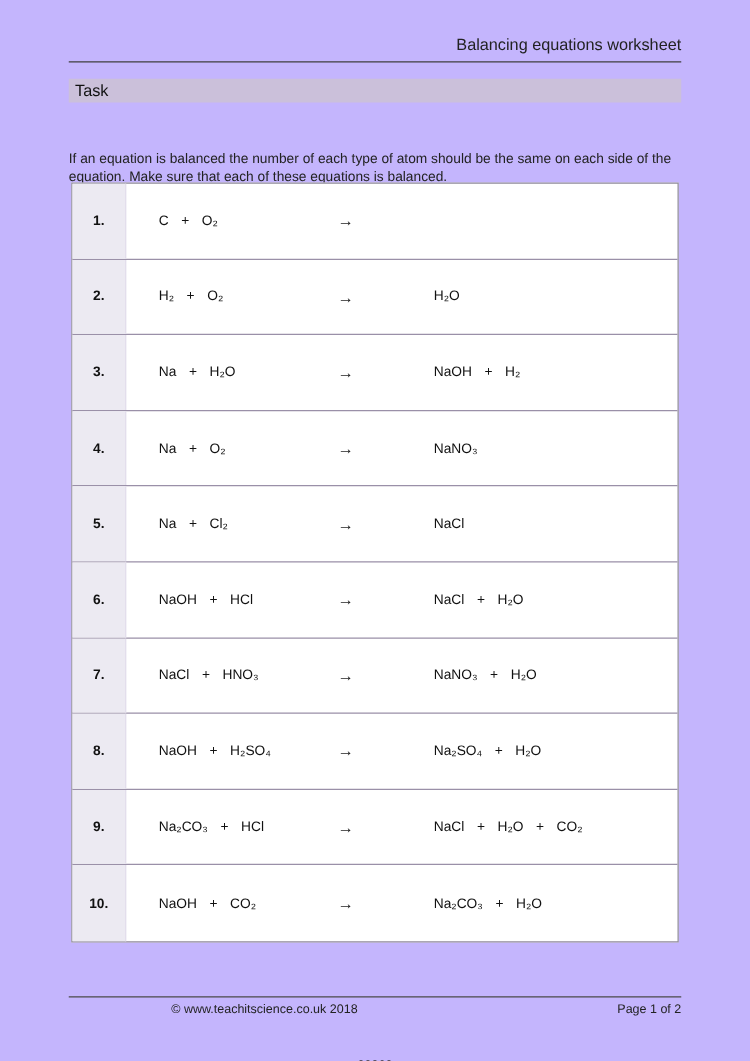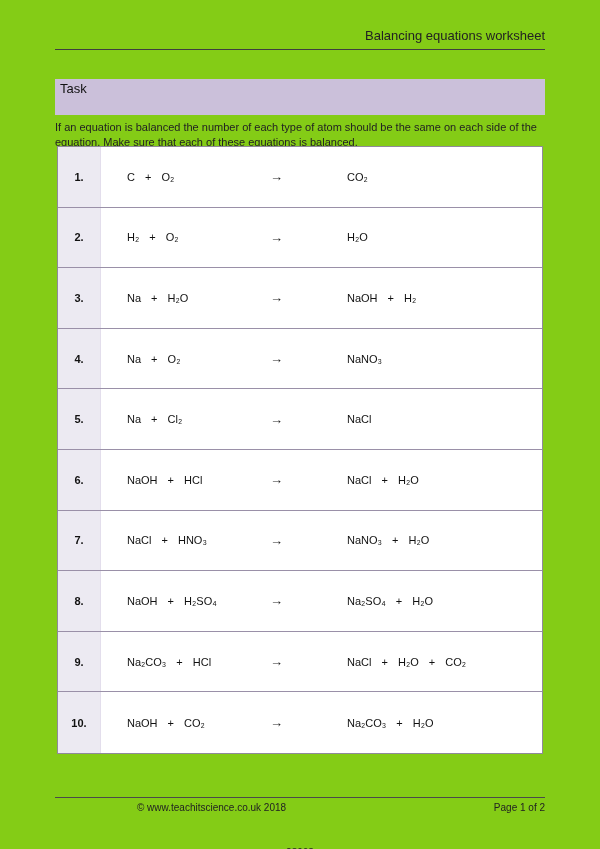--- a/index.html
+++ b/index.html
@@ -6,21 +6,21 @@
     margin: 0;
     padding: 0;
     background: #ffffff;
     font-family: "Liberation Sans", "DejaVu Sans", sans-serif;
     color: #1c1c1c;
   }
   .page {
     position: relative;
     width: 600px;
     height: 849px;
-    background: #84cc16;
+    background: #c4b5fd;
     overflow: hidden;
   }
 
   
   .header {
     position: absolute;
     left: 55px;
     right: 55px;
     top: 28px;
     padding-bottom: 6px;
@@ -29,28 +29,27 @@
     font-size: 13px;
     color: #222222;
   }
 
   
   .task-bar {
     position: absolute;
     left: 55px;
     right: 55px;
     top: 63px;
-    height: 36px;
+    height: 19px;
     line-height: 19px;
     background: #cbc0da;
     font-size: 13px;
     color: #111111;
     padding-left: 5px;
     box-sizing: border-box;
-    margin-top: 16px;
   }
 
   
   .instructions {
     position: absolute;
     left: 55px;
     right: 55px;
     top: 92px;
     font-size: 11px;
     line-height: 15px;
@@ -134,21 +133,20 @@
 
   <p class="instructions">If an equation is balanced the number of each type of atom should be the same on each side of the equation. Make sure that each of these equations is balanced.</p>
 
   <div class="eq-table">
 
     <div class="eq-row">
       <div class="num-cell">1.</div>
       <div class="eq-cell">
         <span class="reactants">C + O₂</span>
         <span class="arrow">→</span>
-        <span class="products">CO₂</span>
       </div>
     </div>
 
     <div class="eq-row">
       <div class="num-cell">2.</div>
       <div class="eq-cell">
         <span class="reactants">H₂ + O₂</span>
         <span class="arrow">→</span>
         <span class="products">H₂O</span>
       </div>

